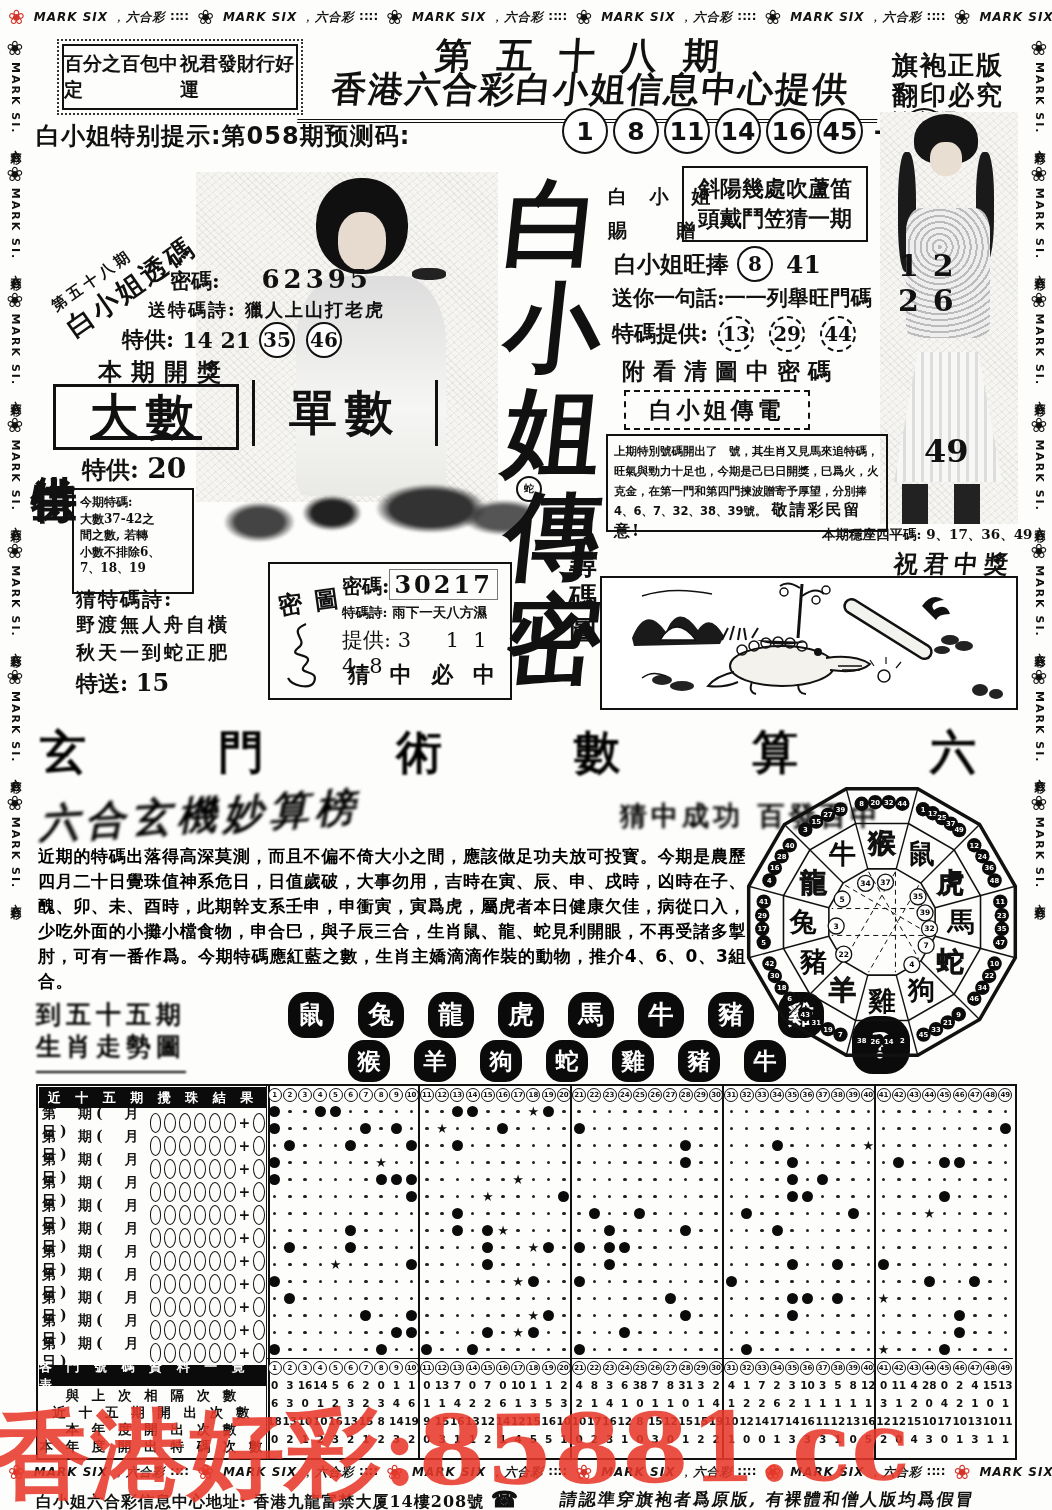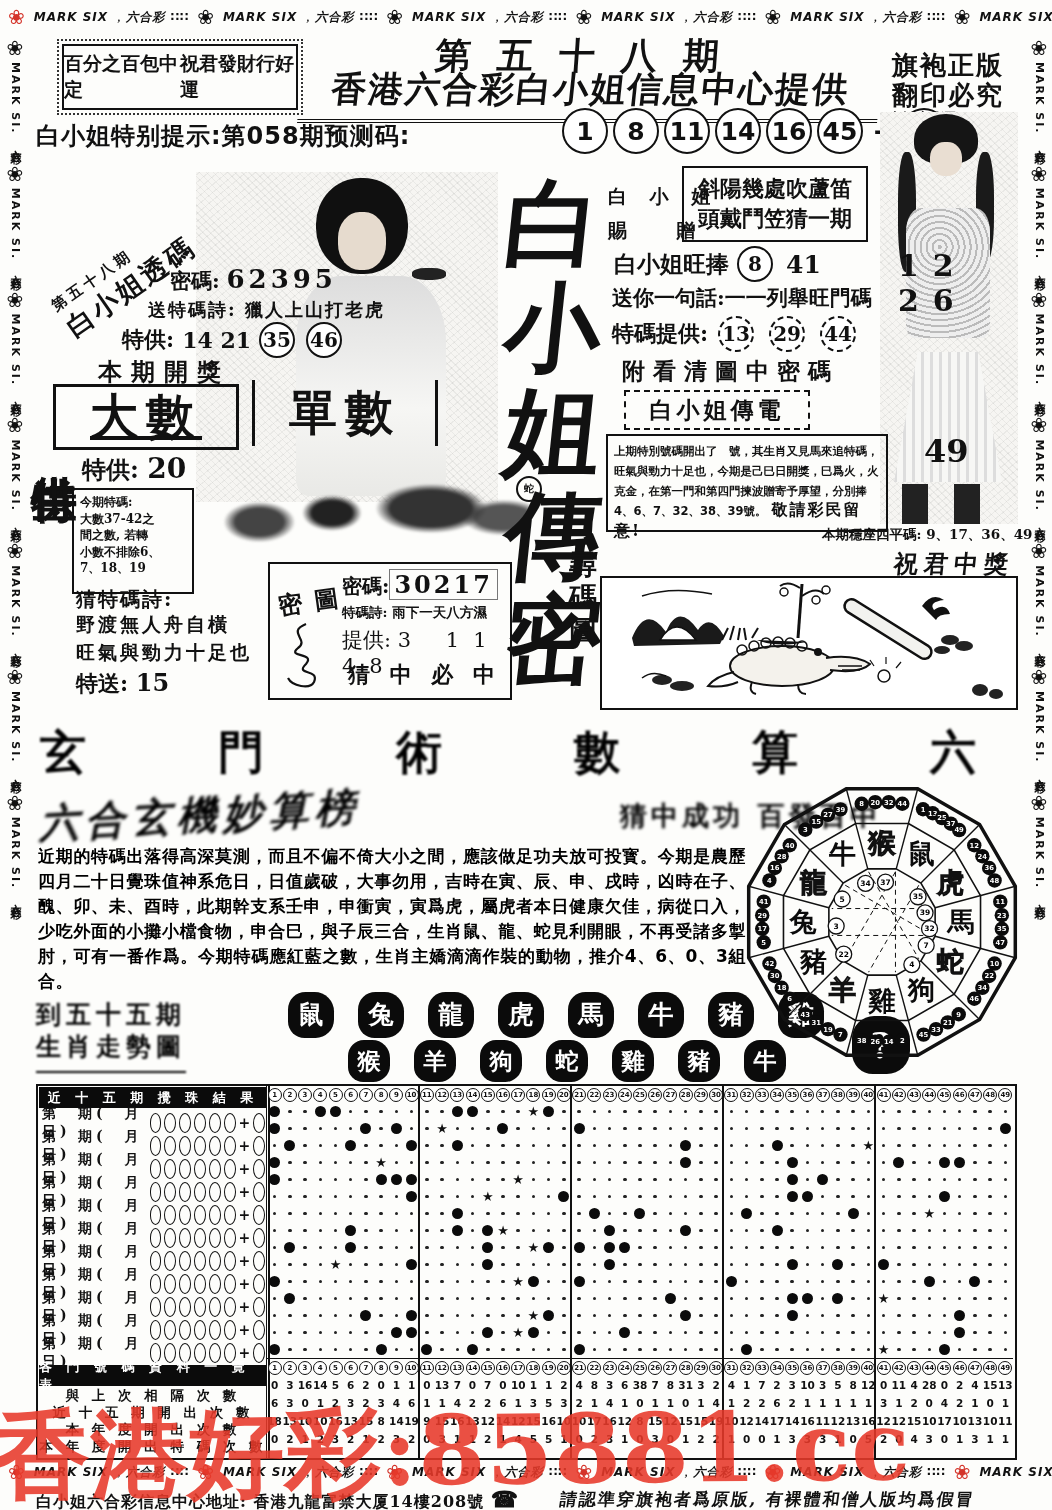--- a/index.html
+++ b/index.html
@@ -139,21 +139,21 @@
       radial-gradient(ellipse 90px 40px at 70% 45%,#333 0 45%,transparent 62%),
       radial-gradient(ellipse 70px 30px at 92% 55%,#555 0 40%,transparent 60%);filter:blur(1px);"></div>
   <div class="abs" style="left:516px;top:476px;width:22px;height:22px;border:2px solid #111;border-radius:50%;font-size:10px;font-weight:bold;display:flex;align-items:center;justify-content:center;">蛇</div>
 
   <div class="abs serif b" style="left:48px;top:300px;transform:rotate(-35deg);transform-origin:left top;">
     <div style="font-size:15px;letter-spacing:4px;">第五十八期</div>
     <div style="font-size:27px;letter-spacing:3px;">白小姐透碼</div>
   </div>
   <div class="abs serif" style="left:170px;top:264px;font-size:21px;">
     <span class="b">密碼:</span>
-    <span class="b" style="font-size:26px;letter-spacing:4px;">62395</span>
+    <span class="b" style="font-size:26px;letter-spacing:4px;margin-left:35px;">62395</span>
   </div>
   <div class="abs serif b" style="left:148px;top:298px;font-size:18px;letter-spacing:2px;">
     <span>送特碼詩:</span> <span>獵人上山打老虎</span>
   </div>
   <div class="abs serif b" style="left:122px;top:322px;font-size:22px;display:flex;align-items:center;gap:8px;">
     <span>特供:</span>
     <span id="tegong-plain">14  21</span>
     <span id="tegong-circled" style="display:inline-flex;gap:6px;">
         <span class="cnum sm">35</span>
         <span class="cnum sm">46</span>
@@ -174,21 +174,21 @@
         <div>今期特碼:</div>
         <div>大數37-42之</div>
         <div>間之數, 若轉</div>
         <div>小數不排除6、</div>
         <div>7、18、19</div>
       </div>
   </div>
   <div class="abs serif vtext" style="left:30px;top:440px;height:260px;font-size:46px;font-weight:900;line-height:50px;">生肖特供</div>
   <div class="abs serif" style="left:76px;top:586px;font-size:20px;font-weight:900;letter-spacing:2px;text-align:right;">猜特碼詩:</div>
   <div class="abs serif b" style="left:76px;top:612px;font-size:19px;letter-spacing:3px;">野渡無人舟自橫</div>
-  <div class="abs serif b" style="left:76px;top:640px;font-size:19px;letter-spacing:3px;">旺氣與勁力十足也</div>
+  <div class="abs serif b" style="left:76px;top:640px;font-size:19px;letter-spacing:3px;">秋天一到蛇正肥</div>
   <div class="abs serif" style="left:76px;top:668px;font-size:22px;font-weight:900;">
     <span>特送:</span> <span style="font-weight:bold;font-size:24px;">15</span>
   </div>
 
   <div class="abs" style="left:268px;top:562px;width:240px;height:134px;border:2.5px solid #111;">
     <div class="abs serif" style="left:8px;top:22px;font-size:24px;font-weight:900;letter-spacing:2px;transform:rotate(-8deg);">密 圖</div>
     <svg class="abs" style="left:6px;top:54px;" width="60" height="74" viewBox="0 0 60 74">
       <path d="M30,6 C10,14 34,22 22,30 C10,40 40,34 30,46 C18,58 44,50 38,64 C34,72 16,68 12,60" fill="none" stroke="#111" stroke-width="2.2"></path>
     </svg>
     <div class="abs serif" style="left:72px;top:6px;font-size:20px;font-weight:900;">

